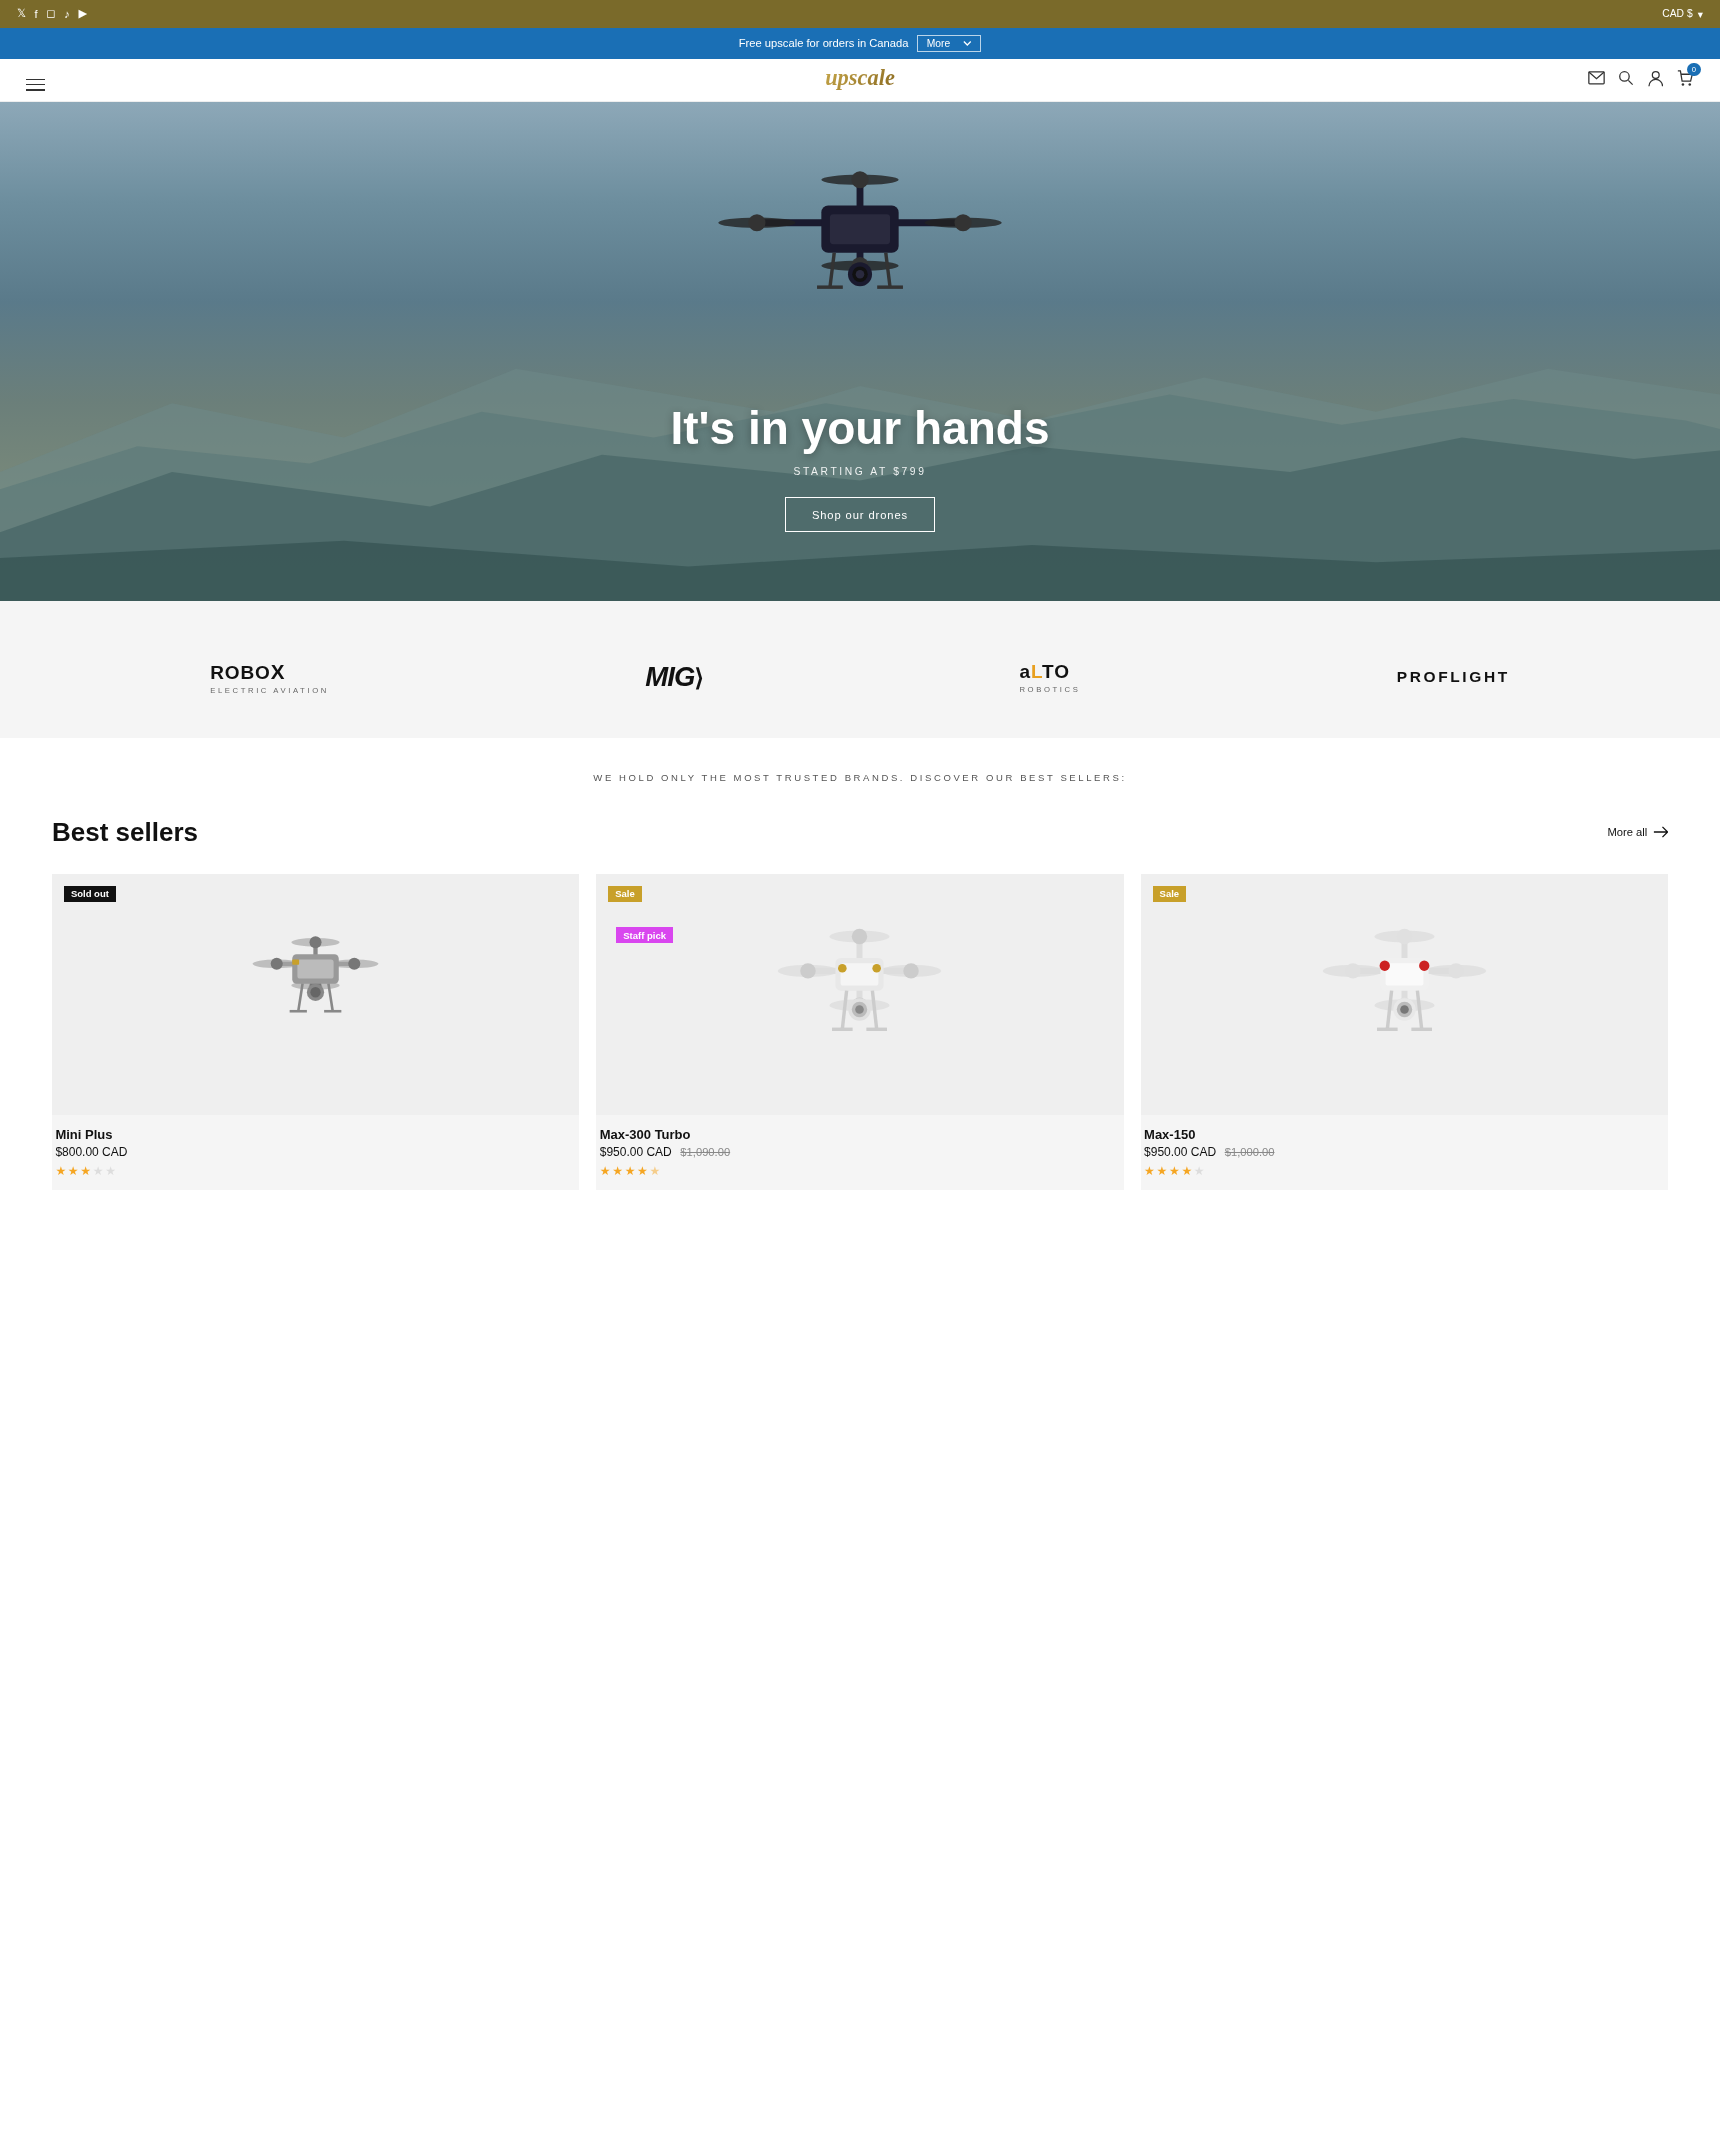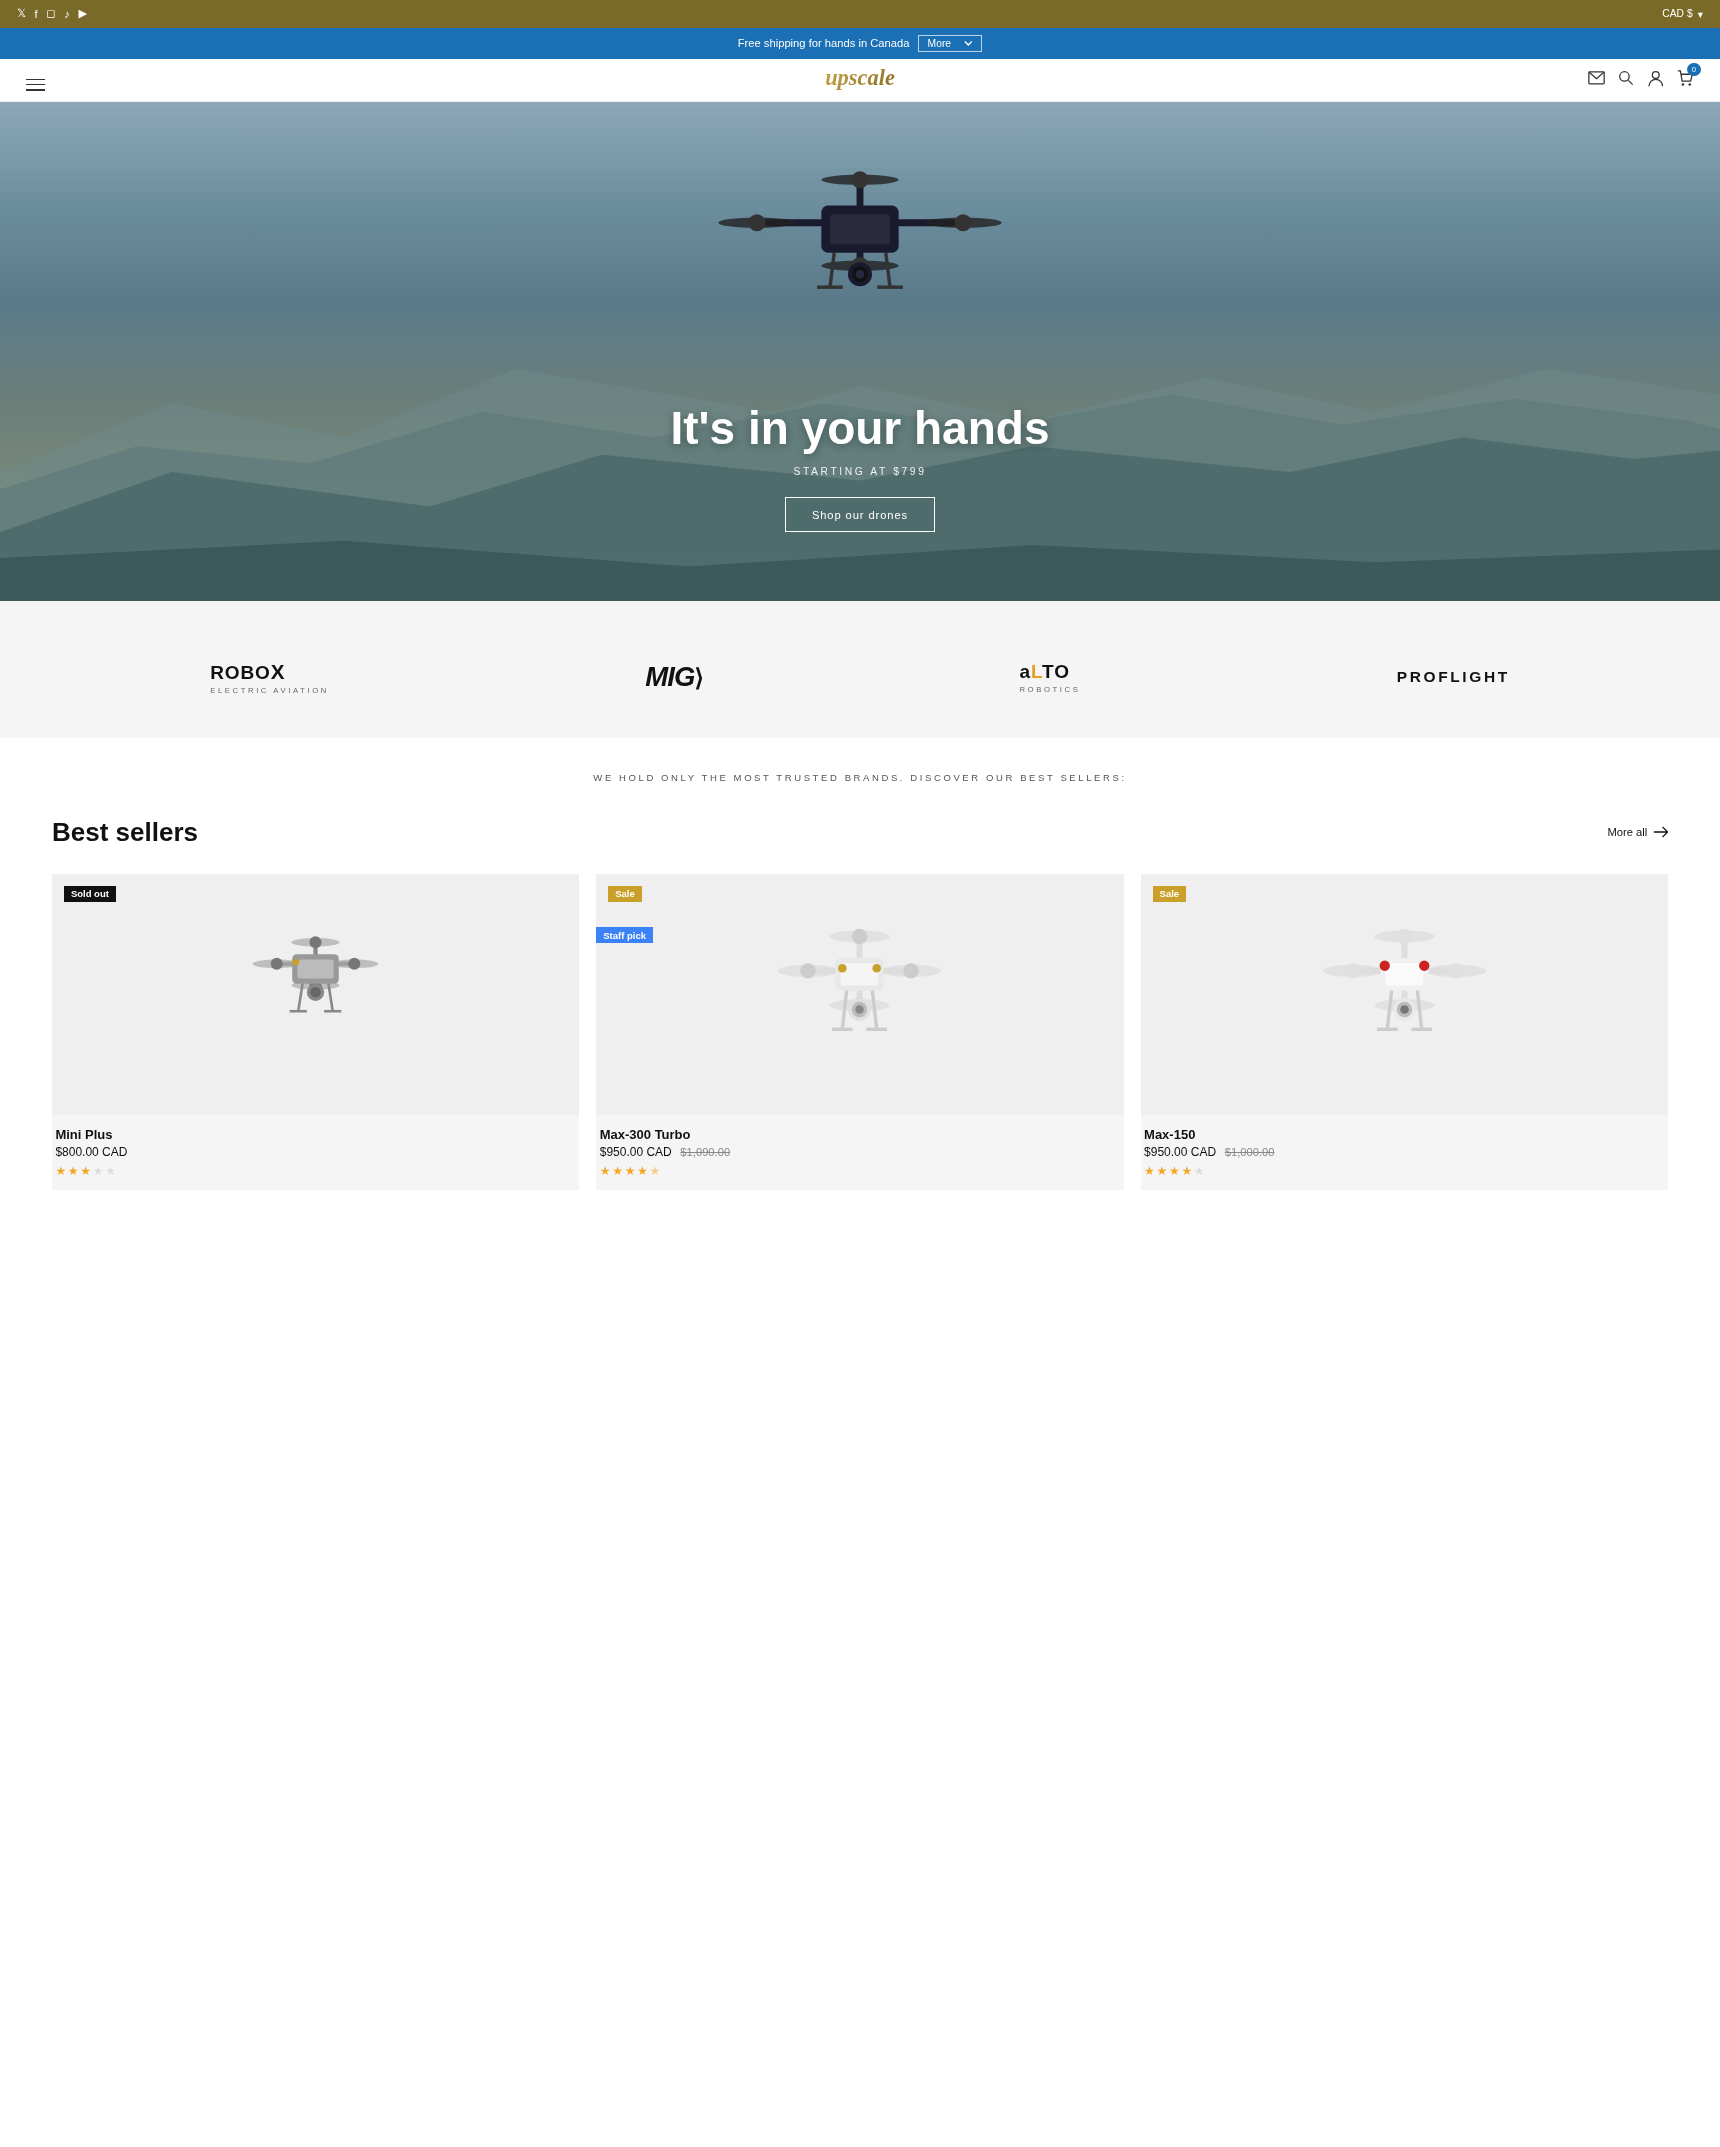--- a/index.html
+++ b/index.html
@@ -245,21 +245,21 @@
     <span title="TikTok">♪</span>
     <span title="Vimeo">▶</span>
   </div>
   <div class="top-bar-right">
     <span>CAD $</span>
     <span>▾</span>
   </div>
 </div>
 
 <div class="announcement-bar">
-  <span>Free shipping for hands in Canada</span>
+  <span>Free upscale for orders in Canada</span>
   <button class="more-btn">
     <span>More</span>
     <svg viewBox="0 0 10 10">
         <path d="M1 3 L5 7 L9 3" stroke="white" stroke-width="1.5" fill="none"></path>
       </svg>
   </button>
 </div>
 
 <header class="header">
   <div class="header-left">
@@ -431,21 +431,21 @@
           <span class="star">★</span>
           <span class="star empty">★</span>
           <span class="star empty">★</span>
         </div>
       </div>
     </div>
 
     <div class="product-card">
       <div class="product-image-container">
         <span class="product-badge badge-sale" style="position:absolute;top:12px;left:12px;">Sale</span>
-        <span class="product-badge badge-staff-pick" style="position:absolute;top:33px;left:0;background:#3b82f6;color:#fff;">Staff pick</span>
+        <span class="product-badge badge-staff-pick" style="position:absolute;top:33px;left:20px;background:#d946ef;color:#fff;">Staff pick</span>
         <svg width="189" height="151" viewBox="0 0 220 175">
 
           <line x1="50" y1="60" x2="170" y2="60" stroke="#ddd" stroke-width="7" stroke-linecap="round"></line>
           <line x1="110" y1="20" x2="110" y2="100" stroke="#ddd" stroke-width="7" stroke-linecap="round"></line>
 
           <ellipse cx="50" cy="60" rx="35" ry="7" fill="#ddd" opacity="0.8"></ellipse>
           <ellipse cx="170" cy="60" rx="35" ry="7" fill="#ddd" opacity="0.8"></ellipse>
           <ellipse cx="110" cy="20" rx="35" ry="7" fill="#ddd" opacity="0.8"></ellipse>
           <ellipse cx="110" cy="100" rx="35" ry="7" fill="#ddd" opacity="0.8"></ellipse>
 

